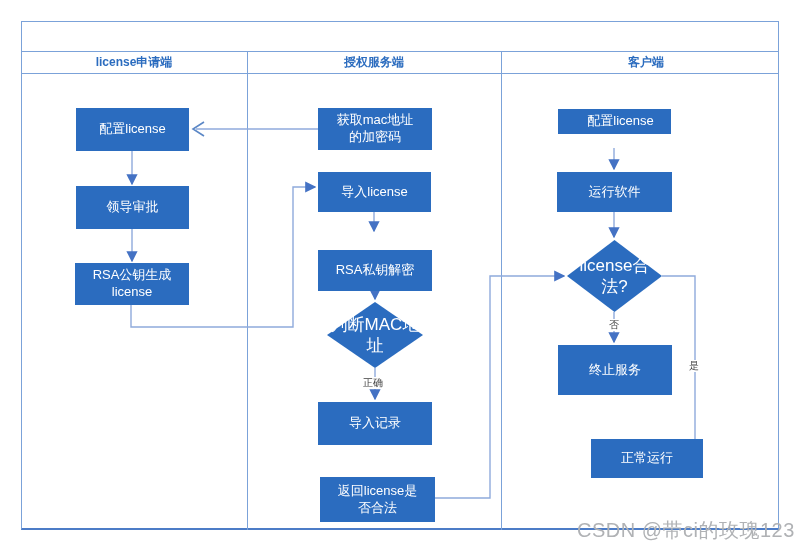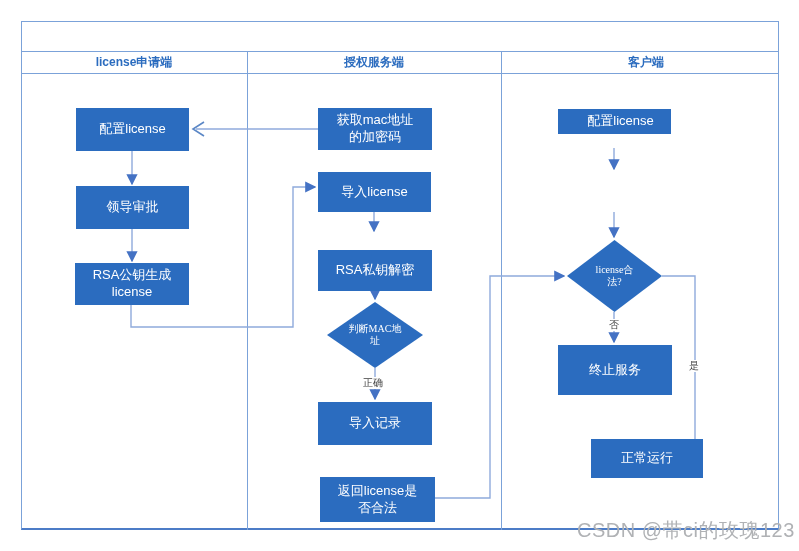--- a/index.html
+++ b/index.html
@@ -15,21 +15,21 @@
          border-top:1px solid var(--frame);border-bottom:1px solid var(--frame);}
   .lane-header{position:absolute;top:51px;height:23px;line-height:23px;text-align:center;
          font-size:12px;font-weight:bold;color:var(--header-text);}
   .lane-divider{position:absolute;top:51px;width:1px;height:479px;background:var(--frame);}
   .connectors{position:absolute;left:0;top:0;width:799px;height:551px;}
   .node{position:absolute;background:var(--node-fill);color:#fff;display:flex;
         align-items:center;justify-content:center;text-align:center;
         font-size:13px;line-height:1.3;white-space:pre-line;}
   .diamond-text{position:absolute;background:transparent;color:#fff;display:flex;
         align-items:center;justify-content:center;text-align:center;
-        font-size:10px;line-height:1.25;white-space:pre-line;font-family:Liberation Serif, serif;}
+        font-size:17px;line-height:1.25;white-space:pre-line;}
   .edge-label{position:absolute;transform:translateX(-50%);font-size:10px;color:#3f3f3f;
         background:#fff;padding:0 1px;line-height:1.2;}
   .watermark{position:absolute;left:577px;top:517px;font-size:20px;color:var(--watermark);
         letter-spacing:0.5px;white-space:nowrap;}
 </style>
 </head>
 <body>
 
 <div class="canvas">
 
@@ -75,20 +75,21 @@
 的加密码</div>
   <div class="node" style="left:318px;top:172px;width:113px;height:40px;">导入license</div>
   <div class="node" style="left:318px;top:234px;width:114px;height:41px;margin-top:16px;">RSA私钥解密</div>
   <div class="diamond-text" style="left:327px;top:302px;width:96px;height:66px;">判断MAC地
 址</div>
   <div class="node" style="left:320px;top:477px;width:115px;height:45px;">返回license是
 否合法</div>
   <div class="node" style="left:318px;top:402px;width:114px;height:43px;">导入记录</div>
 
   <div class="node" style="left:558px;top:109px;width:113px;height:25px;padding-left:12px;">配置license</div>
+  <div class="node" style="left:557px;top:172px;width:115px;height:40px;">运行软件</div>
   <div class="diamond-text" style="left:567px;top:240px;width:95px;height:72px;">license合
 法?</div>
   <div class="node" style="left:558px;top:345px;width:114px;height:50px;">终止服务</div>
   <div class="node" style="left:591px;top:439px;width:112px;height:39px;">正常运行</div>
 
   <div class="edge-label" style="left:373px;top:377px;">正确</div>
   <div class="edge-label" style="left:614px;top:319px;">否</div>
   <div class="edge-label" style="left:694px;top:360px;">是</div>
 
   <div class="watermark">CSDN @带ci的玫瑰123</div>

